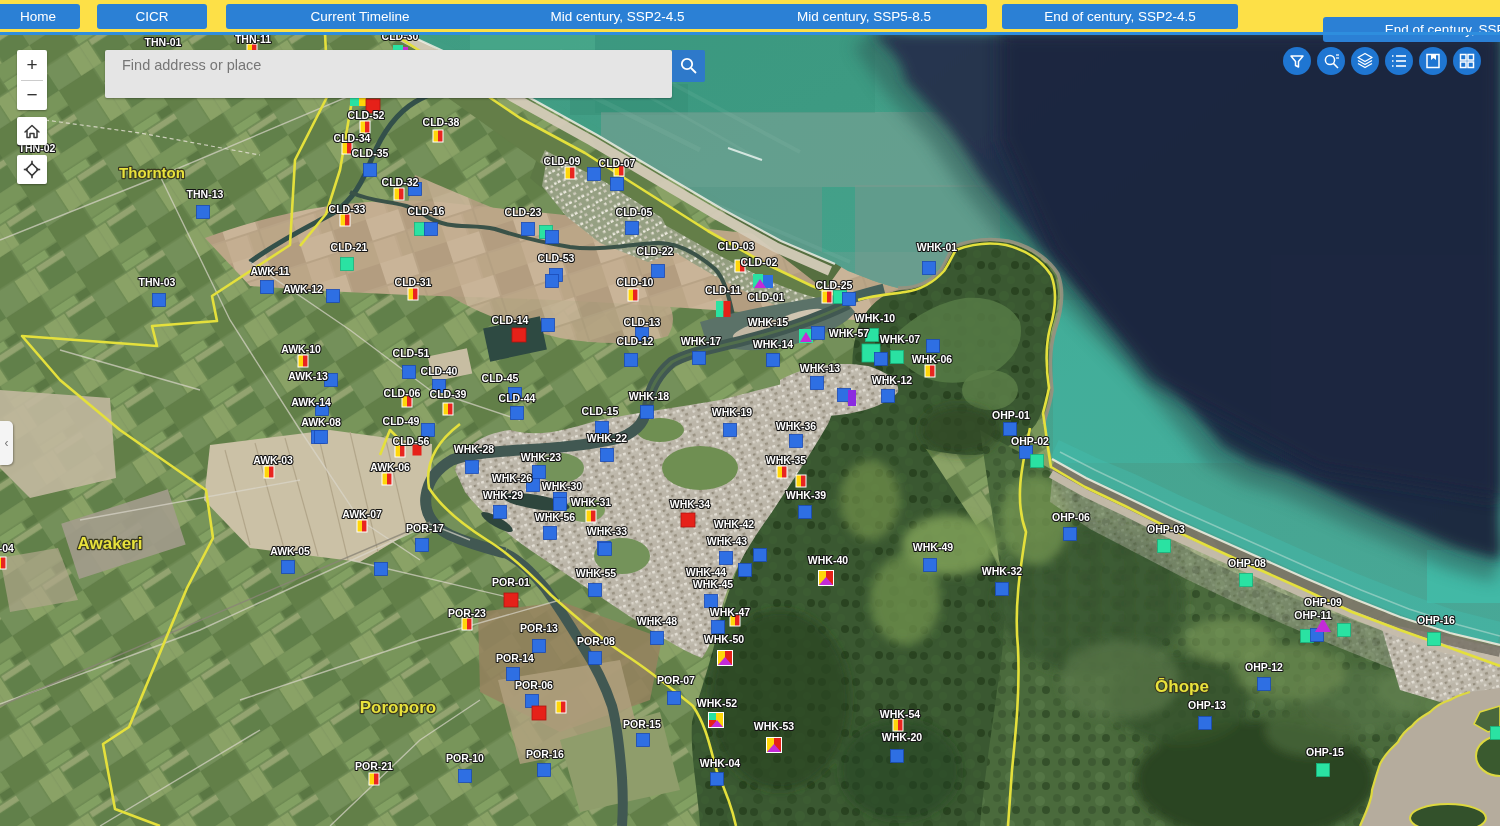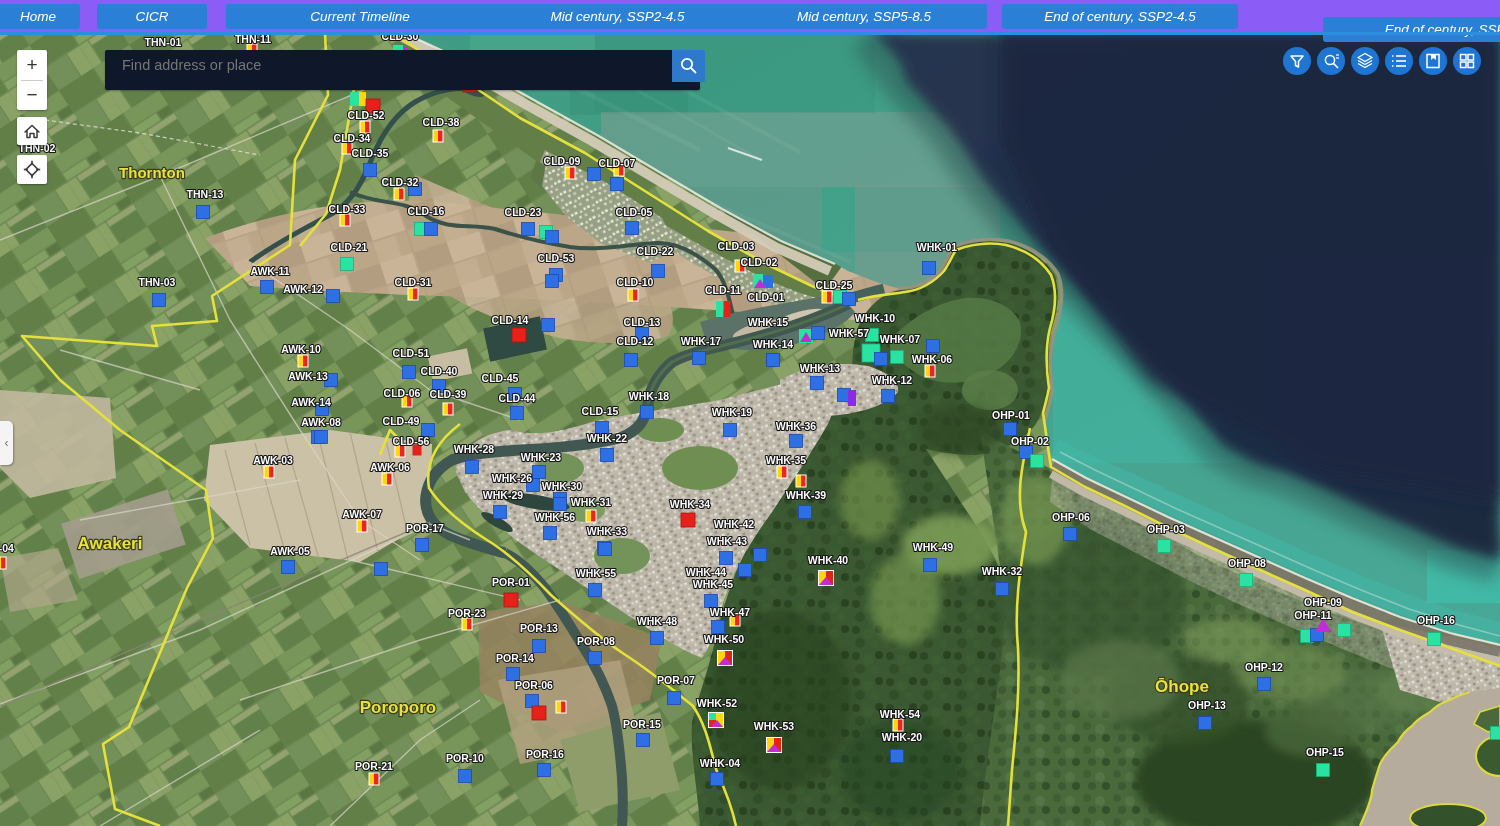--- a/index.html
+++ b/index.html
@@ -1,23 +1,23 @@
 <!DOCTYPE html>
 <html><head><meta charset="utf-8">
 <style>
 html,body{margin:0;padding:0;width:1500px;height:826px;overflow:hidden;background:#4a6b45;
 font-family:"Liberation Sans",sans-serif;}
 #page{position:relative;width:1500px;height:826px;}
-#topbar{position:absolute;left:0;top:0;width:1500px;height:33px;background:#8b5cf6;z-index:50;font-style:italic;}
+#topbar{position:absolute;left:0;top:0;width:1500px;height:33px;background:#fde047;z-index:50;}
 #topbar::after{content:"";position:absolute;left:0;bottom:-2px;width:100%;height:3px;background:#2e8ede;}
 .tbtn{position:absolute;top:4px;height:25px;background:#2b80d5;border-radius:3px;color:#fff;
 font-size:13.5px;display:flex;align-items:center;justify-content:center;}
 #map{position:absolute;left:0;top:0;width:1500px;height:826px;}
-#search{position:absolute;left:105px;top:50px;width:567px;height:40px;background:#0f172a;border-radius:2px;
-box-shadow:0 1px 2px rgba(0,0,0,.3);z-index:40;padding-left:28px;}
+#search{position:absolute;left:105px;top:50px;width:567px;height:48px;background:#e5e5e5;border-radius:2px;
+box-shadow:0 1px 2px rgba(0,0,0,.3);z-index:40;}
 #search .ph{position:absolute;left:17px;top:7px;font-size:14.5px;color:#767676;}
 #sbtn{position:absolute;left:672px;top:50px;width:33px;height:32px;background:#2e79ca;border-radius:0 2px 2px 0;z-index:40;}
 .lbtns{position:absolute;left:17px;width:30px;background:#fff;border-radius:2px;box-shadow:0 1px 2px rgba(0,0,0,.35);z-index:40;}
 #zoomg{top:50px;height:60px;}
 #homeg{top:117px;height:28px;}
 #locg{top:155px;height:29px;}
 .zc{position:absolute;left:0;width:30px;text-align:center;color:#333;font-size:19px;line-height:30px;}
 #collapse{position:absolute;left:0;top:421px;width:13px;height:44px;background:#f4f4f4;border-radius:0 5px 5px 0;
 box-shadow:1px 1px 2px rgba(0,0,0,.3);z-index:40;color:#777;font-size:12px;line-height:44px;text-align:center;}
 .cbtn{position:absolute;top:47px;width:28px;height:28px;border-radius:50%;background:#1f76d2;z-index:40;}

